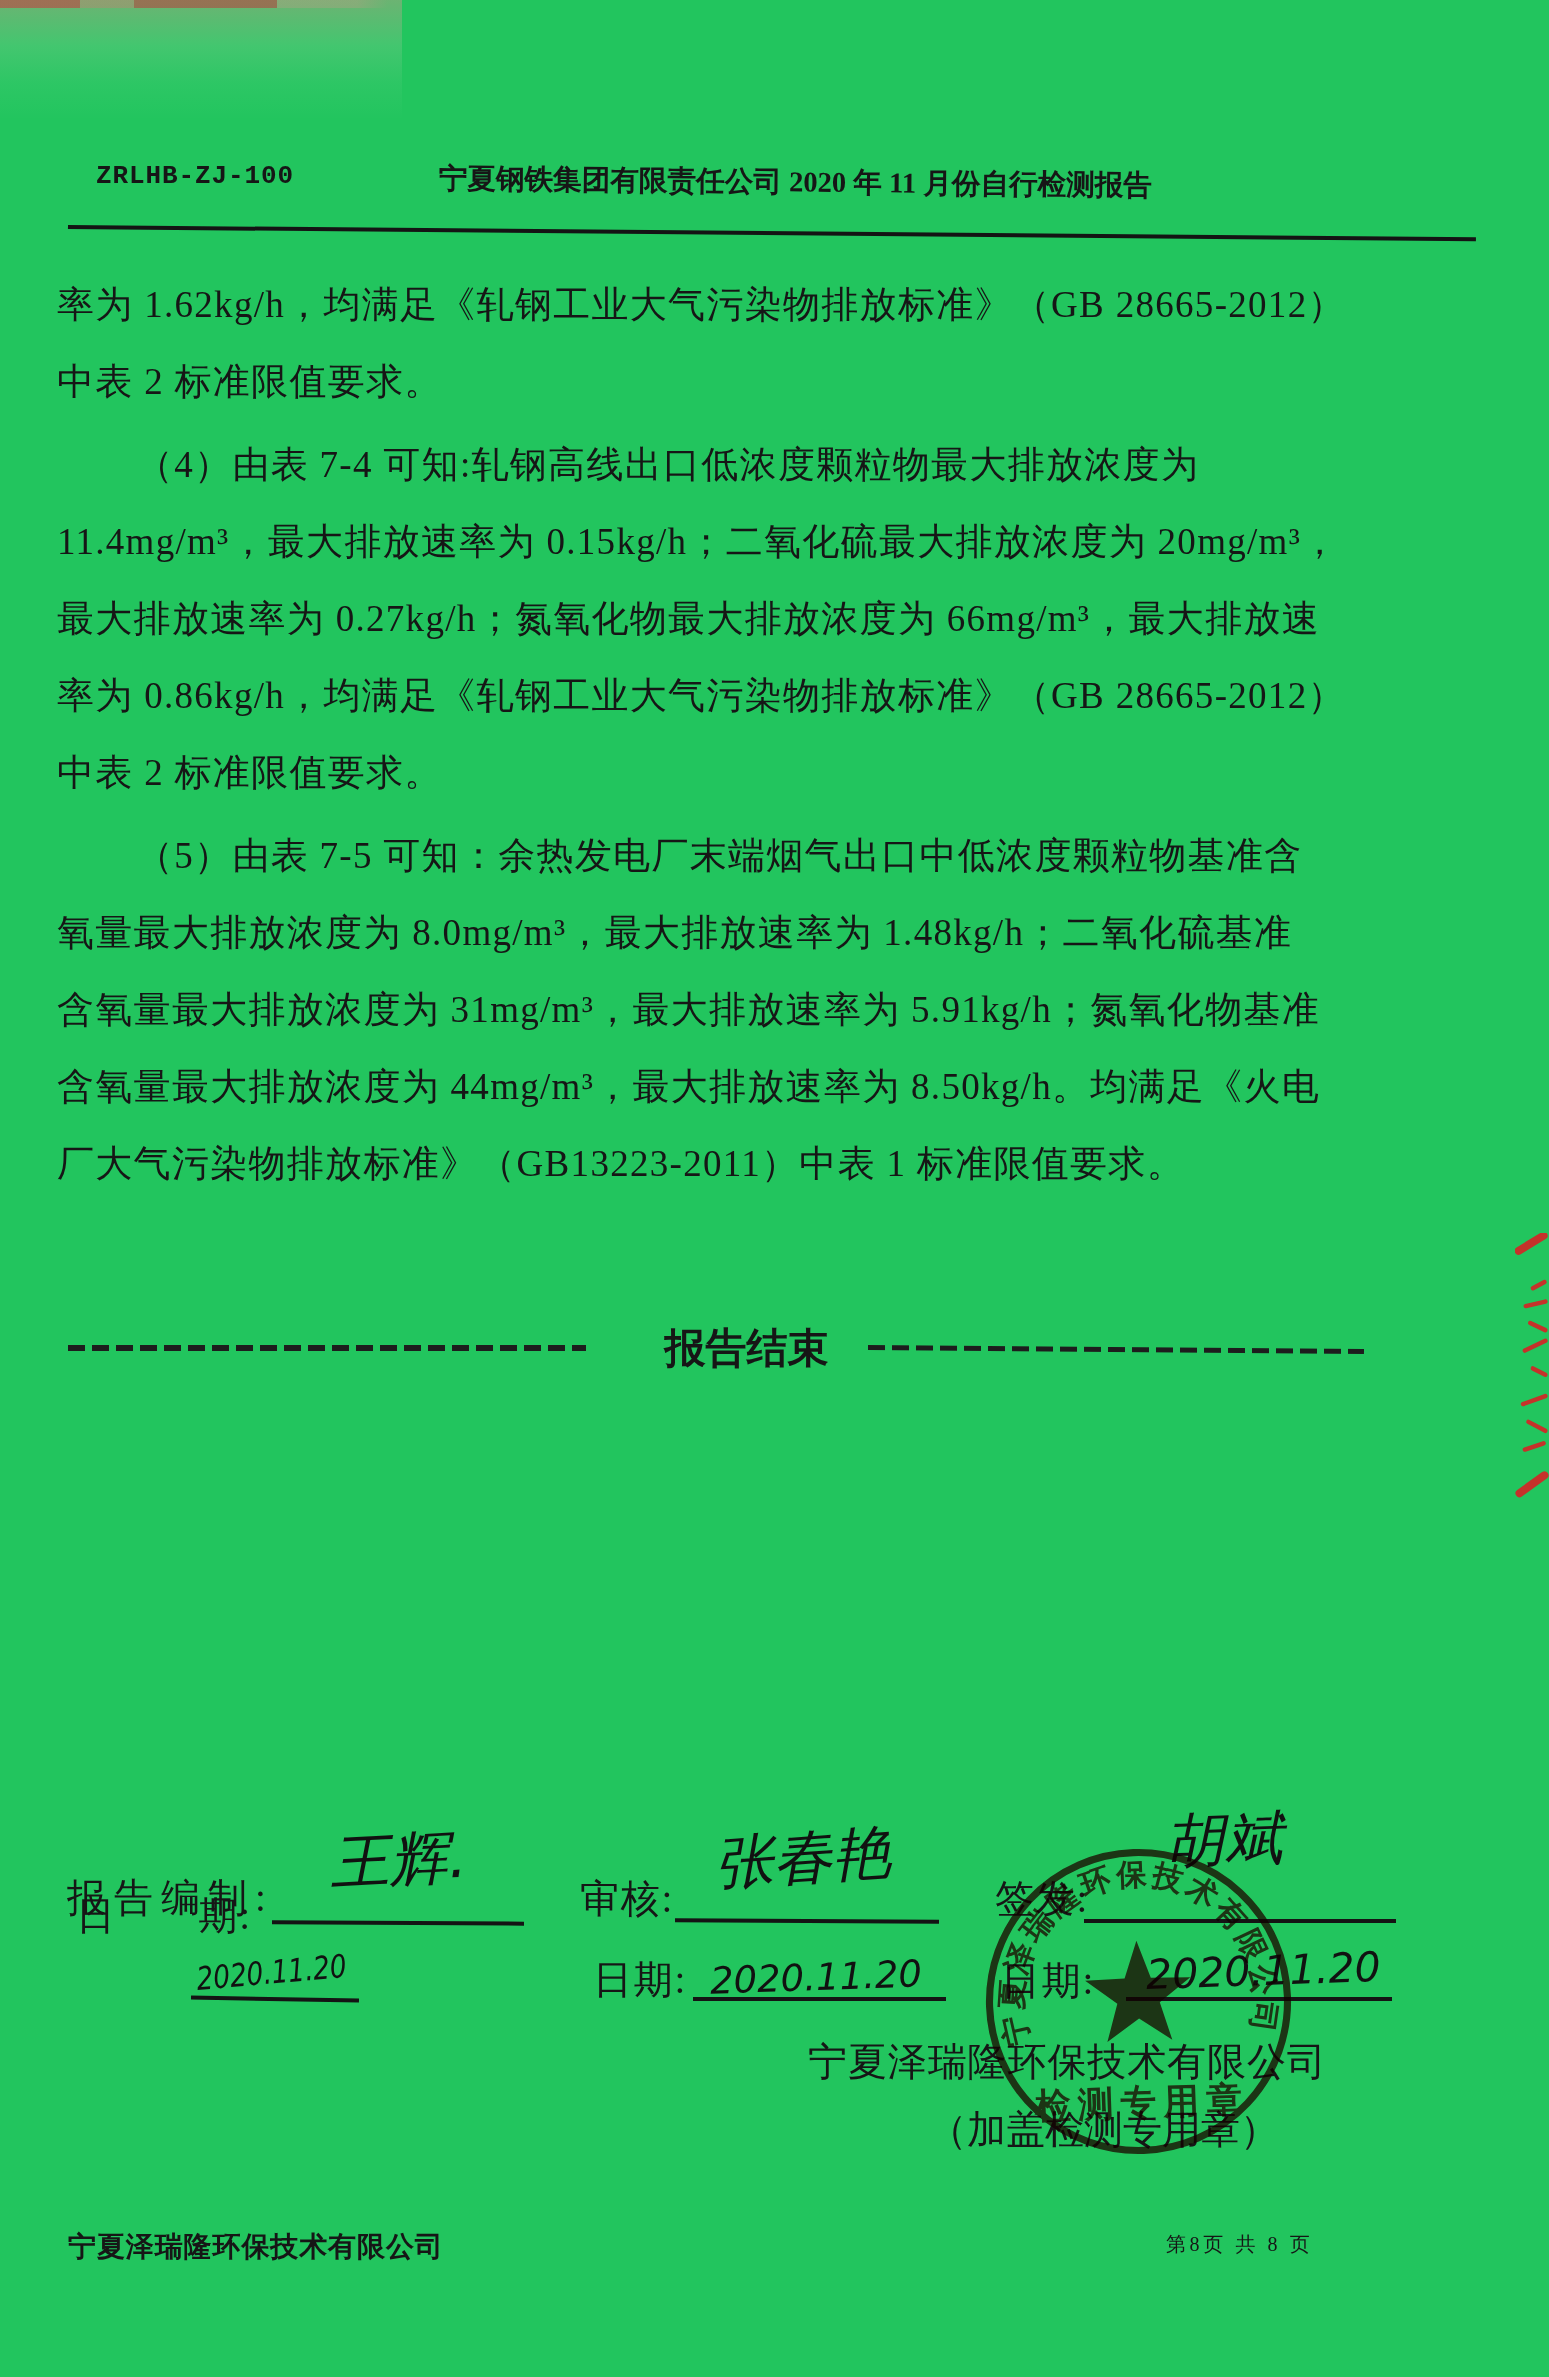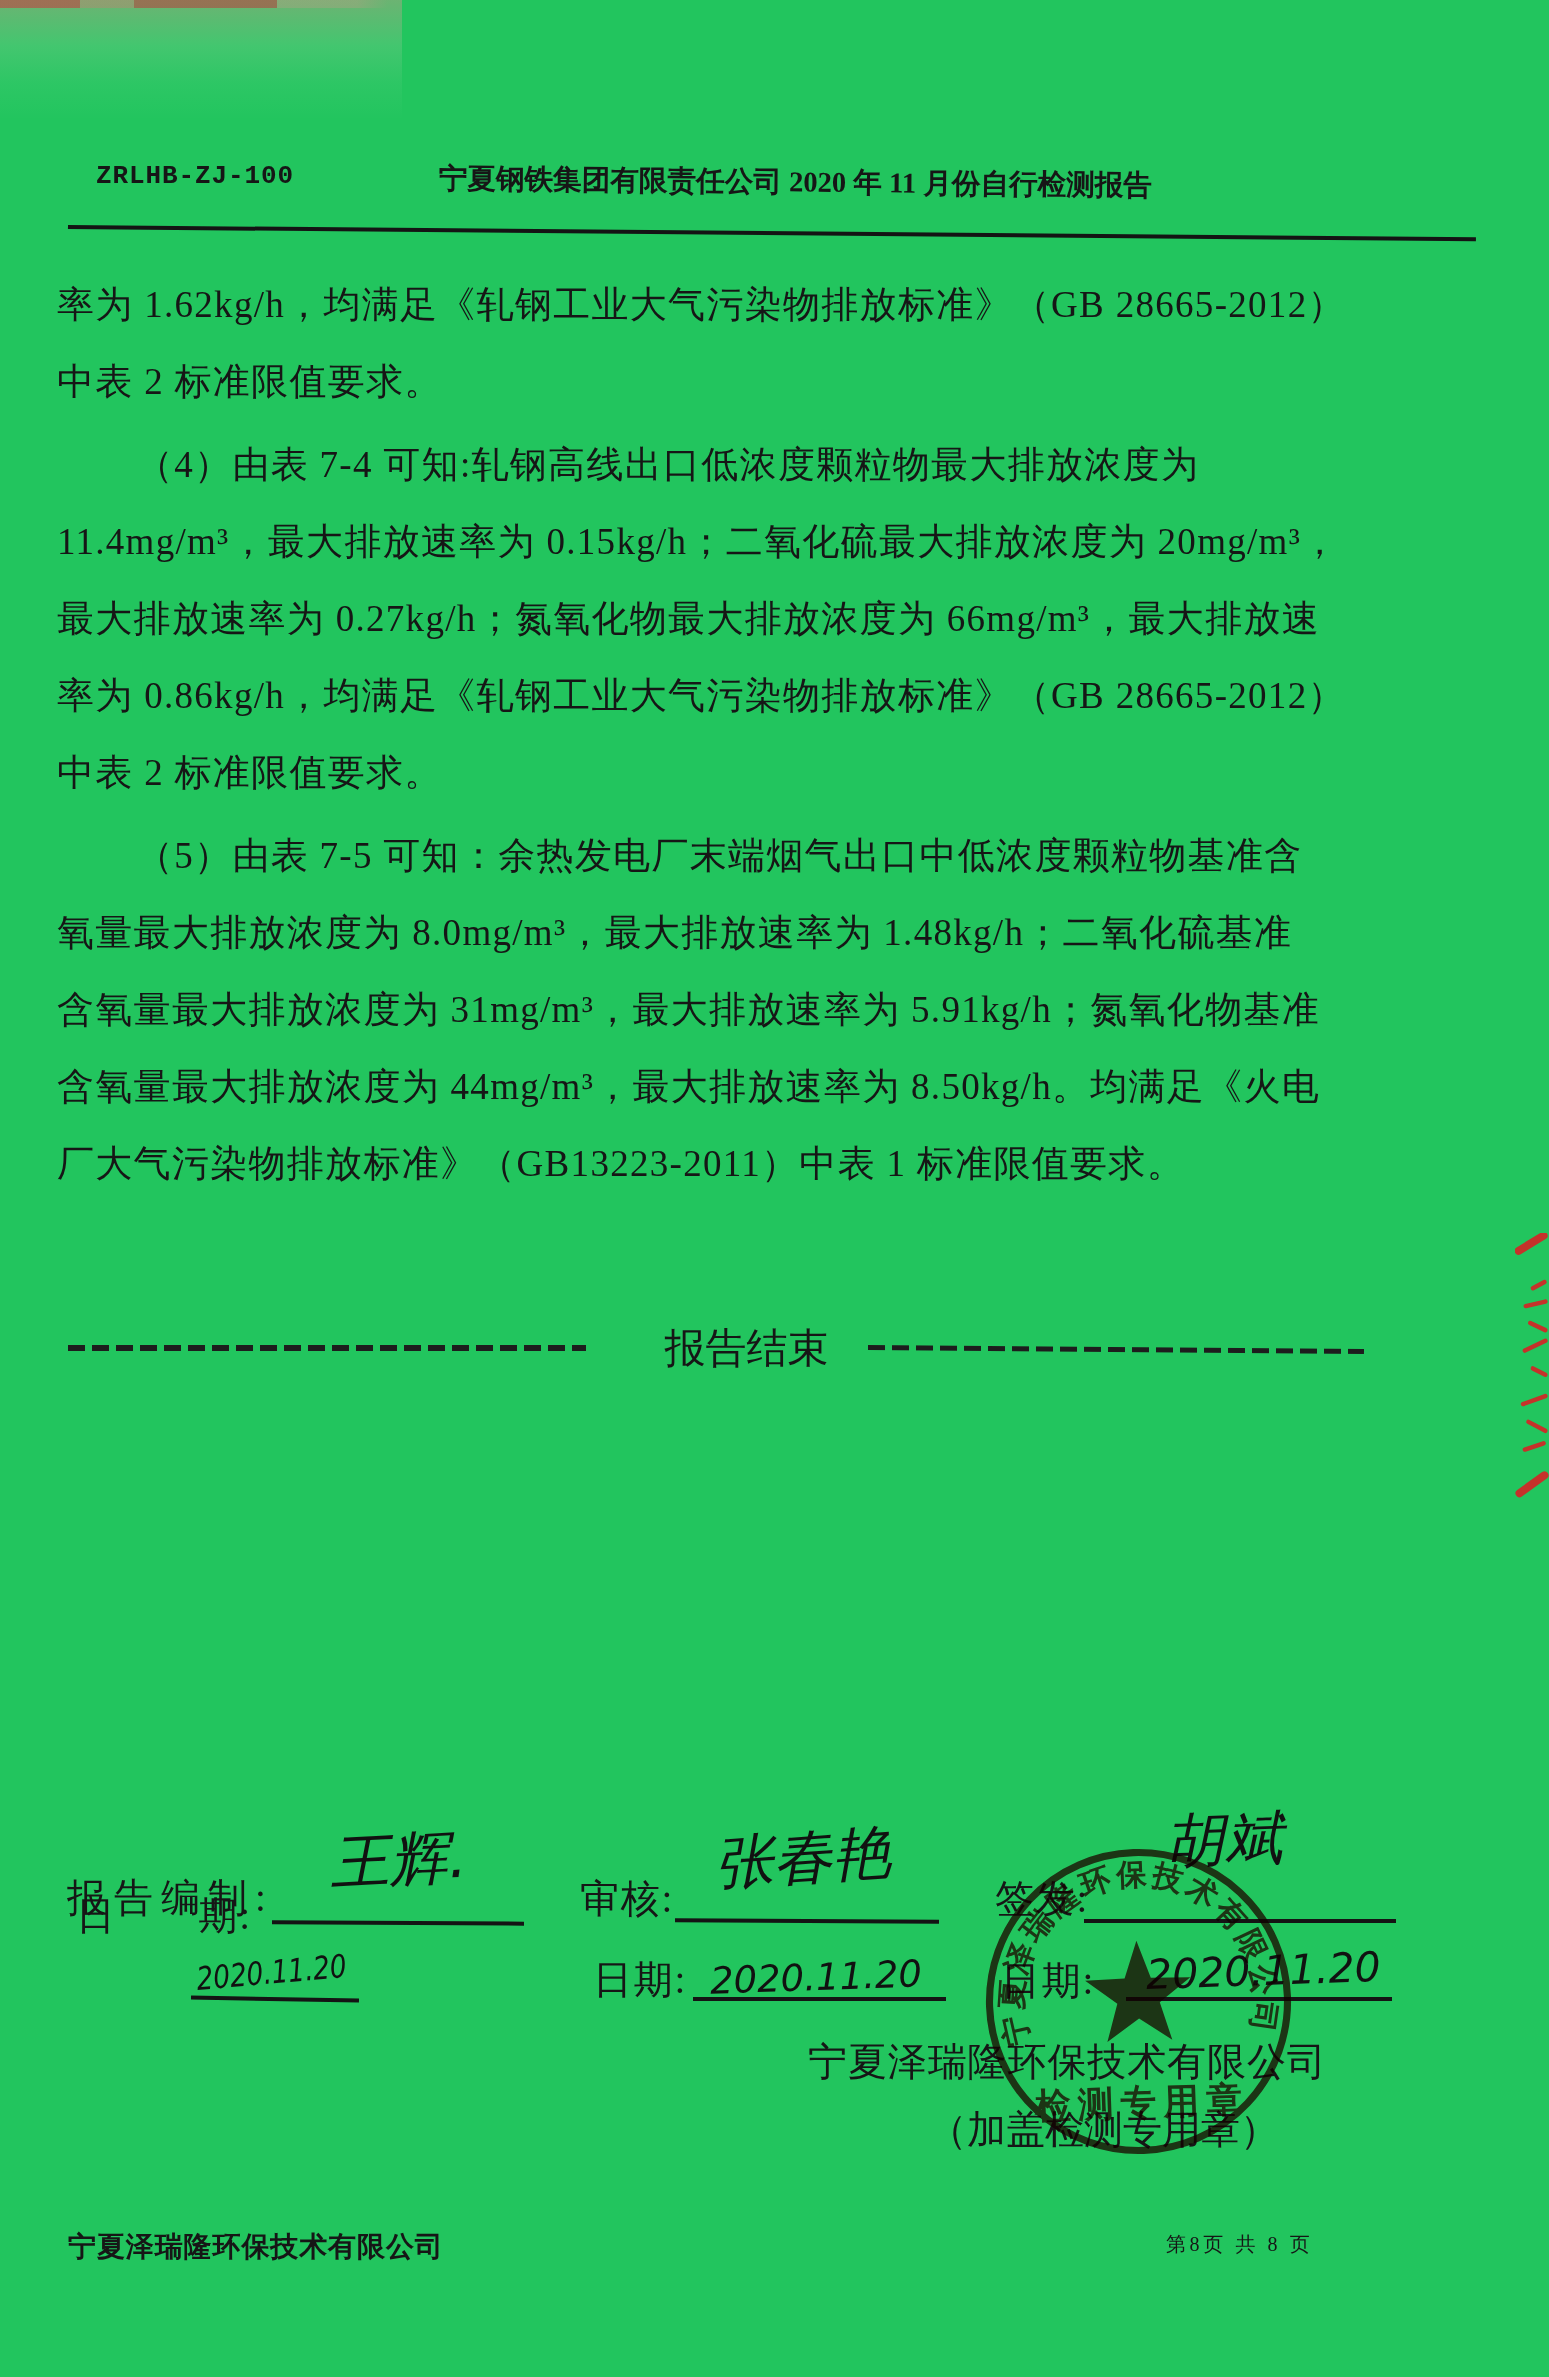--- a/index.html
+++ b/index.html
@@ -20,21 +20,21 @@
   
   .body-text{position:absolute;left:57px;top:266px;width:1424px;}
   .bline{font-size:37px;line-height:77px;height:77px;letter-spacing:1.3px;white-space:nowrap;}
   .bline.ind{padding-left:79px;}
   .bline.pgap{margin-top:6.2px;}
   
   .divider{position:absolute;left:68px;top:1321px;width:1303px;height:54px;display:flex;align-items:center;}
   .dash{height:5.4px;background:repeating-linear-gradient(90deg,#1d1d1d 0 17px,transparent 17px 24px);}
   .dash.left{width:518px;}
   .dash.right{width:496px;transform:rotate(0.45deg);transform-origin:left center;}
-  .divider-label{font-size:41px;font-weight:400;padding:0 21.4px;margin-left:57px;margin-right:18px;white-space:nowrap;}
+  .divider-label{font-size:41px;font-weight:700;padding:0 21.4px;margin-left:57px;margin-right:18px;white-space:nowrap;}
   
   .sig-label{position:absolute;font-size:39px;letter-spacing:1.8px;white-space:nowrap;}
   .sig-line{position:absolute;height:3.6px;background:#141414;}
   .hw{position:absolute;font-family:"DejaVu Sans",sans-serif;font-style:italic;white-space:nowrap;color:#111;}
   .hw-name{font-size:59px;}
   .hw-date{font-size:37px;}
   
   .seal-company{position:absolute;left:808px;top:2035px;font-size:39px;letter-spacing:0.9px;white-space:nowrap;}
   .seal-note{position:absolute;left:928px;top:2103px;font-size:39px;white-space:nowrap;}
   

